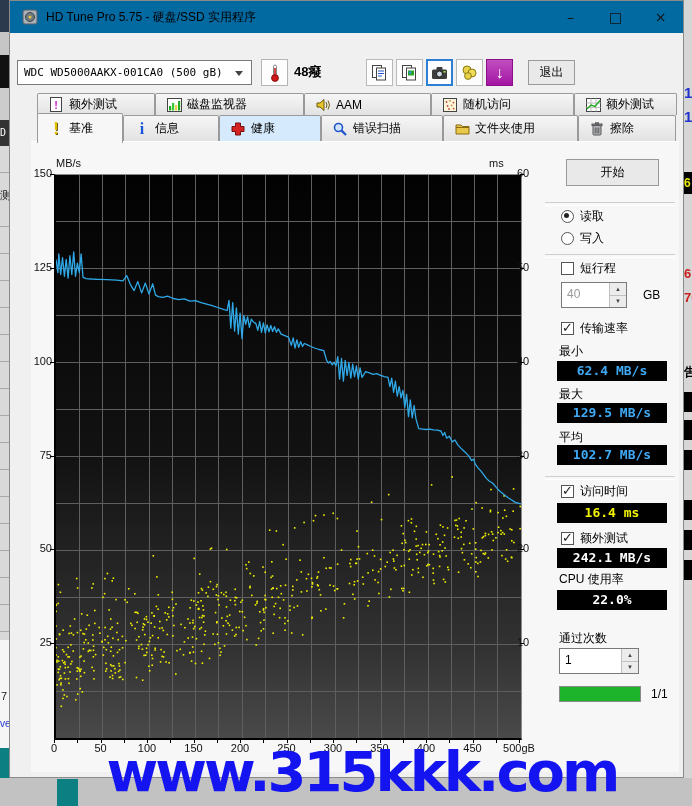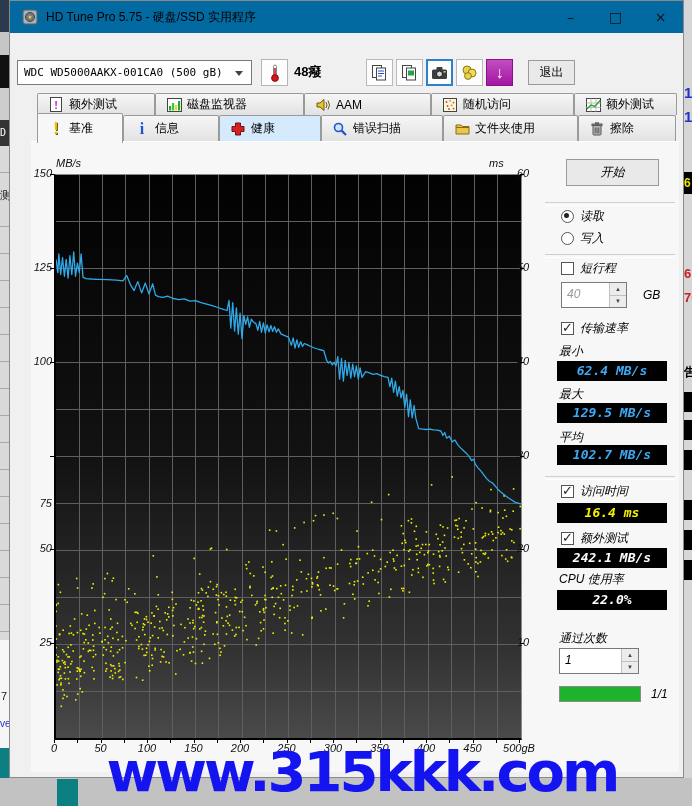--- a/index.html
+++ b/index.html
@@ -72,21 +72,21 @@
     border:1px solid #9a9a9a;border-bottom:none;border-radius:2px 2px 0 0;
     display:flex;align-items:center;gap:5px;padding-left:10px;font-size:12px;white-space:nowrap;overflow:hidden;}
   .tabs-row1 .tab{top:92px;height:22px;}
   .tabs-row2 .tab{top:114px;height:26px;}
   .tab.active{background:#f7f7f7;top:112px;height:30px;z-index:5;border-bottom:none;}
   .tab.hot{background:#d5eafc;}
   .tab-icon{display:inline-flex;width:16px;height:16px;align-items:center;justify-content:center;flex:none;}
 
   
   .page{position:absolute;left:21px;top:140px;width:648px;height:630px;background:#f7f7f7;
-    border-top:1px solid #fff;z-index:3;font-style:italic;}
+    border-top:1px solid #fff;z-index:3;}
 
   
   .chart-area{position:absolute;left:0;top:0;width:500px;height:630px;}
   .plot{position:absolute;left:23px;top:32px;width:465px;height:563px;box-sizing:content-box;
     border-top:1px solid #8a8a8a;border-right:1px solid #8a8a8a;
     border-left:2px solid #000;border-bottom:2px solid #000;}
   .plot svg{display:block;}
   .axis-unit{position:absolute;font-size:11px;color:#111;}
   .ylab{position:absolute;width:21px;text-align:right;font-size:11px;color:#111;}
   .yrlab{position:absolute;left:479px;width:26px;text-align:center;font-size:11px;color:#111;}
@@ -1026,21 +1026,21 @@
             <rect x="101.5" y="419.0" width="1.6" height="1.6" fill="#f2f200"></rect>
             <polyline points="0.0,84.4 1.9,97.6 2.8,78.8 4.7,99.5 6.5,82.6 8.4,101.3 10.2,84.4 12.1,103.2 13.9,80.7 15.8,99.5 17.7,76.9 19.5,101.3 21.4,88.2 23.3,97.6 25.1,78.8 27.0,102.1 29.8,103.6 35.3,104.0 41.9,104.3 51.1,104.7 60.5,105.1 67.0,105.8 70.7,100.6 74.4,109.6 78.1,115.6 81.8,106.6 85.6,117.9 89.3,108.1 93.0,119.0 96.7,108.8 99.5,120.1 102.3,121.6 107.0,122.4 111.6,121.2 117.2,123.5 122.8,124.6 128.3,123.9 133.9,126.1 139.5,125.7 145.1,127.6 150.7,129.1 156.2,130.6 161.8,132.5 167.4,134.4 171.1,135.5 173.0,125.4 174.8,153.1 176.7,127.6 178.6,156.1 180.4,132.9 182.3,159.1 184.1,138.1 186.0,163.6 187.9,140.4 189.7,149.4 191.6,141.9 193.4,152.4 195.3,144.1 197.2,146.8 199.9,148.6 201.8,155.4 203.7,146.4 205.5,157.3 207.4,147.9 209.3,158.0 211.1,149.8 213.0,156.9 214.8,150.5 216.7,156.5 218.5,151.6 220.4,157.3 222.3,153.9 225.1,159.1 228.8,160.6 232.5,162.1 235.3,170.4 237.2,162.9 239.0,173.0 240.9,164.8 242.7,172.3 244.6,166.6 246.5,171.5 248.3,168.5 251.1,169.7 254.8,171.5 258.5,173.0 263.2,174.5 267.8,175.7 270.6,185.4 272.5,188.0 274.3,186.5 276.2,189.9 278.1,187.3 279.9,191.0 281.8,181.7 283.6,204.2 285.5,183.5 287.4,206.1 289.2,185.4 291.1,200.4 292.9,187.3 294.8,203.1 296.7,189.2 298.5,201.6 300.4,191.0 302.3,204.2 304.1,192.9 306.0,202.3 309.7,196.7 313.4,197.8 317.1,199.3 320.8,198.6 324.6,200.4 328.3,201.6 332.0,202.3 333.9,211.7 335.7,203.1 337.6,217.3 339.4,206.1 341.3,221.1 343.2,211.7 345.0,222.9 346.9,215.4 348.8,232.3 350.6,219.2 352.5,241.7 354.3,224.8 356.2,242.8 358.1,230.5 359.9,243.6 362.7,253.7 366.4,254.1 370.1,254.5 373.9,254.1 377.6,254.9 381.3,255.2 385.0,256.0 386.9,260.5 388.7,257.5 390.6,263.1 393.4,261.2 396.2,266.9 399.0,265.0 401.8,269.9 404.6,272.9 407.3,275.5 410.1,278.1 412.9,281.1 415.7,285.6 417.6,284.1 419.4,289.4 422.2,293.1 425.0,296.1 427.8,299.9 430.6,303.6 433.4,306.3 436.2,307.8 439.0,310.8 441.8,314.2 444.5,316.8 447.3,319.0 450.1,321.3 452.9,323.2 455.7,325.0 458.5,326.9 461.3,328.0 465.0,328.8" fill="none" stroke="#2fa9e8" stroke-width="1.3" stroke-linejoin="round"></polyline>
           </svg>
         </div>
     <div class="ylab" style="left: 0px; top: 25px;">150</div>
         <div class="ticky" style="left: 19px; top: 32px;"></div>
         <div class="ylab" style="left: 0px; top: 118.833px;">125</div>
         <div class="ticky" style="left: 19px; top: 125.833px;"></div>
         <div class="ylab" style="left: 0px; top: 212.667px;">100</div>
         <div class="ticky" style="left: 19px; top: 219.667px;"></div>
-        <div class="ylab" style="left: 0px; top: 306.5px; margin-top: 48px;">75</div>
+        <div class="ylab" style="left: 0px; top: 306.5px;">75</div>
         <div class="ticky" style="left: 19px; top: 313.5px;"></div>
         <div class="ylab" style="left: 0px; top: 400.333px;">50</div>
         <div class="ticky" style="left: 19px; top: 407.333px;"></div>
         <div class="ylab" style="left: 0px; top: 494.167px;">25</div>
         <div class="ticky" style="left: 19px; top: 501.167px;"></div>
         <div class="yrlab" style="top: 25px;">60</div>
         <div class="ticky" style="left: 489px; top: 32px;"></div>
         <div class="yrlab" style="top: 118.833px;">50</div>
         <div class="ticky" style="left: 489px; top: 125.833px;"></div>
         <div class="yrlab" style="top: 212.667px;">40</div>

